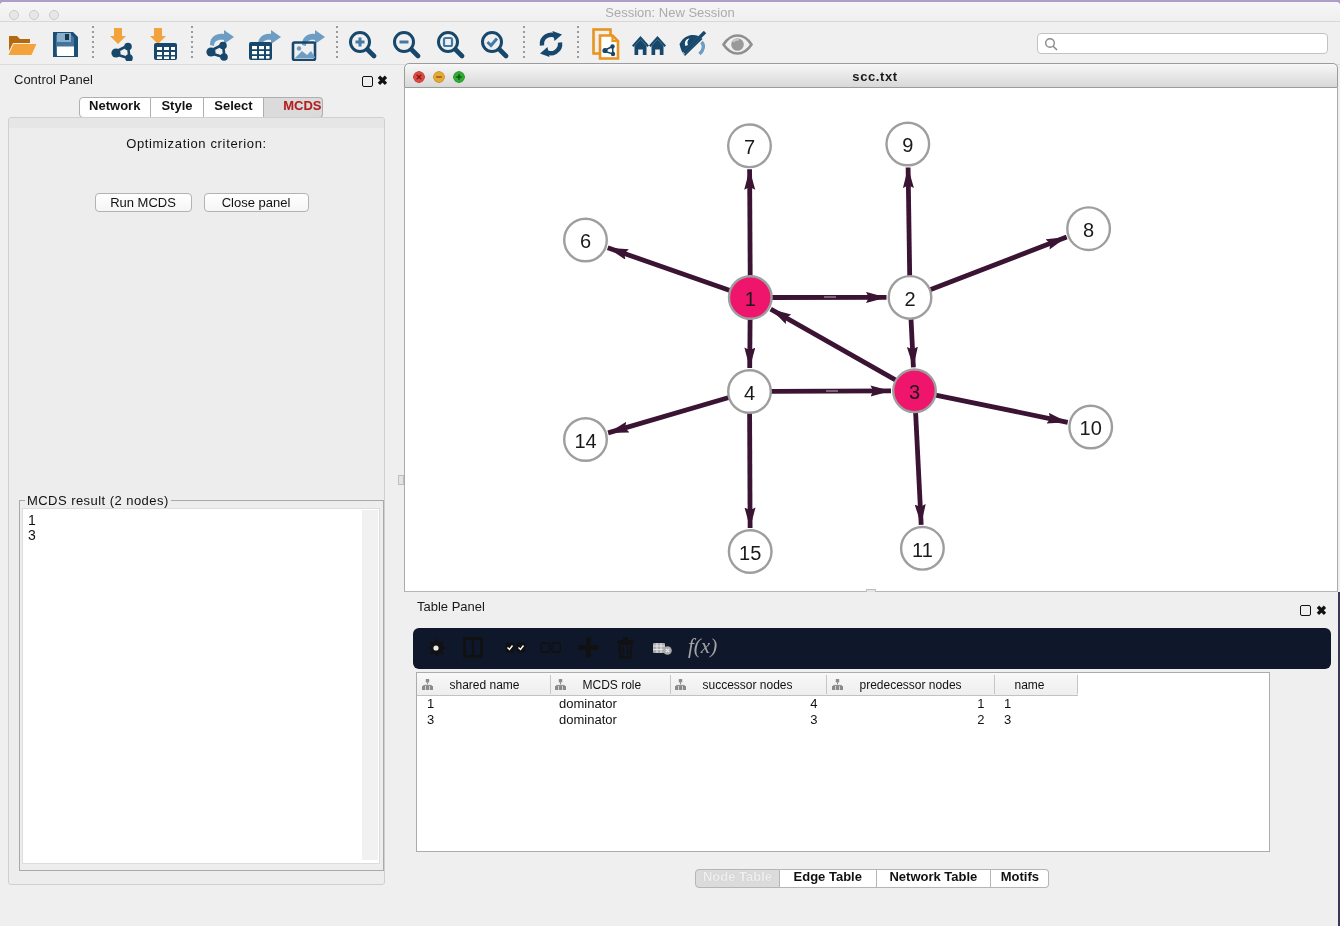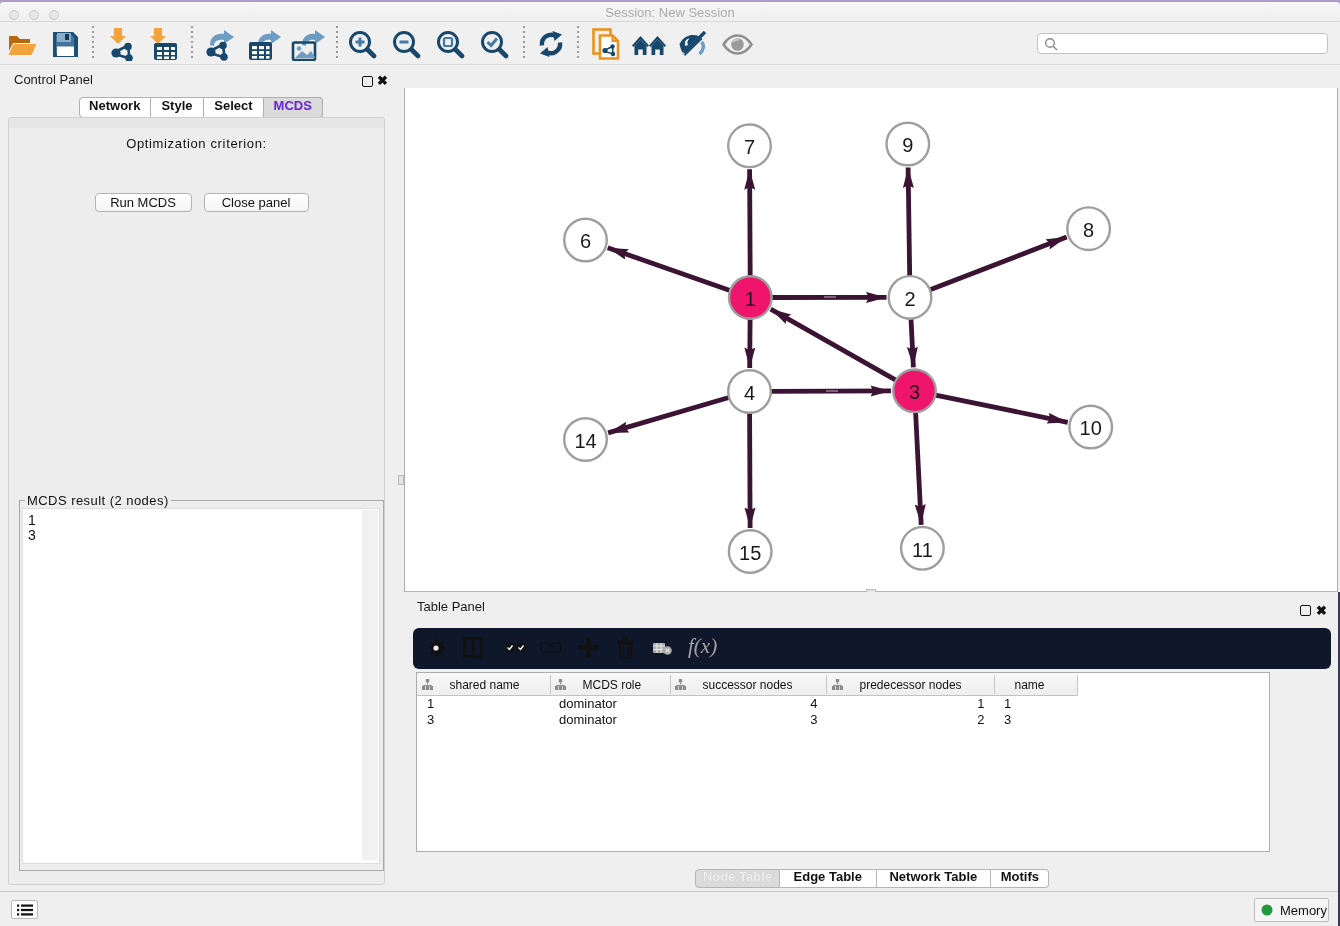--- a/index.html
+++ b/index.html
@@ -204,35 +204,50 @@
     </svg>
   </div>
 </div>
 <div id="cpanel">
   <div id="cp-title">Control Panel</div>
   <div class="flbtn" style="left:362px;top:8.5px;"></div>
   <div class="xbtn" style="left:377px;top:6px;">✖</div>
   <div class="tab" style="left:78.5px;width:72.5px;border-left:1px solid #AFAFAF;border-radius:4px 0 0 4px;">Network</div>
   <div class="tab" style="left:151px;width:53px;">Style</div>
   <div class="tab" style="left:204px;width:60px;">Select</div>
-  <div class="tab" style="left:264px;width:58.5px;border-radius:0 4px 4px 0;background:#DBDBDB;color:#6d28d9;text-shadow:0 0 1px #BBB;">MCDS</div>
+  <div class="tab" style="left:264px;width:58.5px;border-radius:0 4px 4px 0;background:#DBDBDB;color:#b91c1c;text-shadow:0 0 1px #BBB;text-align:right;">MCDS</div>
   <div id="cp-content">
     <div style="position:absolute;left:0;top:0;width:100%;height:10px;background:#E6E6E6;border-radius:3px 3px 0 0;"></div>
     <div id="opt-label" style="letter-spacing:0.65px;">Optimization criterion:</div>
     <div class="btn" style="left:85.5px;width:97px;">Run MCDS</div>
     <div class="btn" style="left:194.5px;width:105px;">Close panel</div>
     <div id="fieldset">
       <div id="fs-legend" style="letter-spacing:0.45px;">MCDS result (2 nodes)</div>
       <div id="fs-text">1<br>3
         <div id="fs-scroll"></div>
       </div>
     </div>
   </div>
 </div>
 <div id="netwin">
+  <div id="net-titlebar">
+    <svg class="mac" style="left:8px;" width="12" height="12" viewBox="0 0 12 12">
+      <circle cx="6" cy="6" r="5.5" fill="#DF4B43" stroke="#BA3B33" stroke-width="1"></circle>
+      <path d="M3.7 3.7 L8.3 8.3 M8.3 3.7 L3.7 8.3" stroke="#821D15" stroke-width="1.5"></path>
+    </svg>
+    <svg class="mac" style="left:28px;" width="12" height="12" viewBox="0 0 12 12">
+      <circle cx="6" cy="6" r="5.5" fill="#E6A935" stroke="#C8901E" stroke-width="1"></circle>
+      <path d="M3.2 6 h5.6" stroke="#90591B" stroke-width="1.7"></path>
+    </svg>
+    <svg class="mac" style="left:48px;" width="12" height="12" viewBox="0 0 12 12">
+      <circle cx="6" cy="6" r="5.5" fill="#2FAC32" stroke="#27932A" stroke-width="1"></circle>
+      <path d="M6 3.2 v5.6 M3.2 6 h5.6" stroke="#115B16" stroke-width="1.7"></path>
+    </svg>
+    <div id="net-title">scc.txt</div>
+  </div>
   <div id="canvas">
     <svg width="932" height="503" viewBox="0 0 932 503" style="position:absolute;left:0;top:0;">
       <defs>
         <marker id="arr" markerUnits="userSpaceOnUse" markerWidth="22" markerHeight="12" refX="20.5" refY="5.5" orient="auto">
           <path d="M0 0 L20.5 5.5 L0 11 L2.8 5.5 Z" fill="#3B1434"></path>
         </marker>
       </defs>
       <g stroke="#3B1434" stroke-width="4.8" marker-end="url(#arr)">
         <line x1="345.2" y1="188.0" x2="344.6" y2="81.3"></line>
         <line x1="325.0" y1="202.4" x2="202.7" y2="159.7"></line>
@@ -389,34 +404,14 @@
     <div class="cell" style="left:142.5px;top:39px;">dominator</div>
     <div class="cell" style="left:301px;top:39px;width:100px;text-align:right;">3</div>
     <div class="cell" style="left:468px;top:39px;width:100px;text-align:right;">2</div>
     <div class="cell" style="left:587.5px;top:39px;">3</div>
   </div>
   <div class="btab" style="left:291px;width:85px;border-left:1px solid #B5B5B5;border-radius:4px 0 0 4px;background:#DBDBDB;color:#EFEFEF;text-shadow:0 0 1px #BBB;">Node Table</div>
   <div class="btab" style="left:376px;width:96.5px;">Edge Table</div>
   <div class="btab" style="left:472.5px;width:114.8px;">Network Table</div>
   <div class="btab" style="left:587.3px;width:58.2px;border-radius:0 4px 4px 0;">Motifs</div>
 </div>
-<div id="statusbar">
-  <div id="listbtn">
-    <svg style="position:absolute;left:5px;top:3px;" width="16" height="12" viewBox="0 0 16 12">
-      <g fill="#111">
-        <rect x="0" y="0.5" width="2.2" height="2.2"></rect>
-            <rect x="4" y="0.5" width="12" height="2.2"></rect>
-        <rect x="0" y="4.9" width="2.2" height="2.2"></rect>
-            <rect x="4" y="4.9" width="12" height="2.2"></rect>
-        <rect x="0" y="9.3" width="2.2" height="2.2"></rect>
-            <rect x="4" y="9.3" width="12" height="2.2"></rect>
-      </g>
-    </svg>
-  </div>
-  <div id="membtn">
-    <svg style="position:absolute;left:6px;top:4.5px;" width="12" height="12" viewBox="0 0 12 12">
-          <circle cx="6" cy="6" r="5.5" fill="#1F9939"></circle>
-        </svg>
-    <span style="position:absolute;left:25px;top:4px;">Memory</span>
-  </div>
-</div>
 </div>
 <div id="rightstrip"></div>
 
 </body></html>

